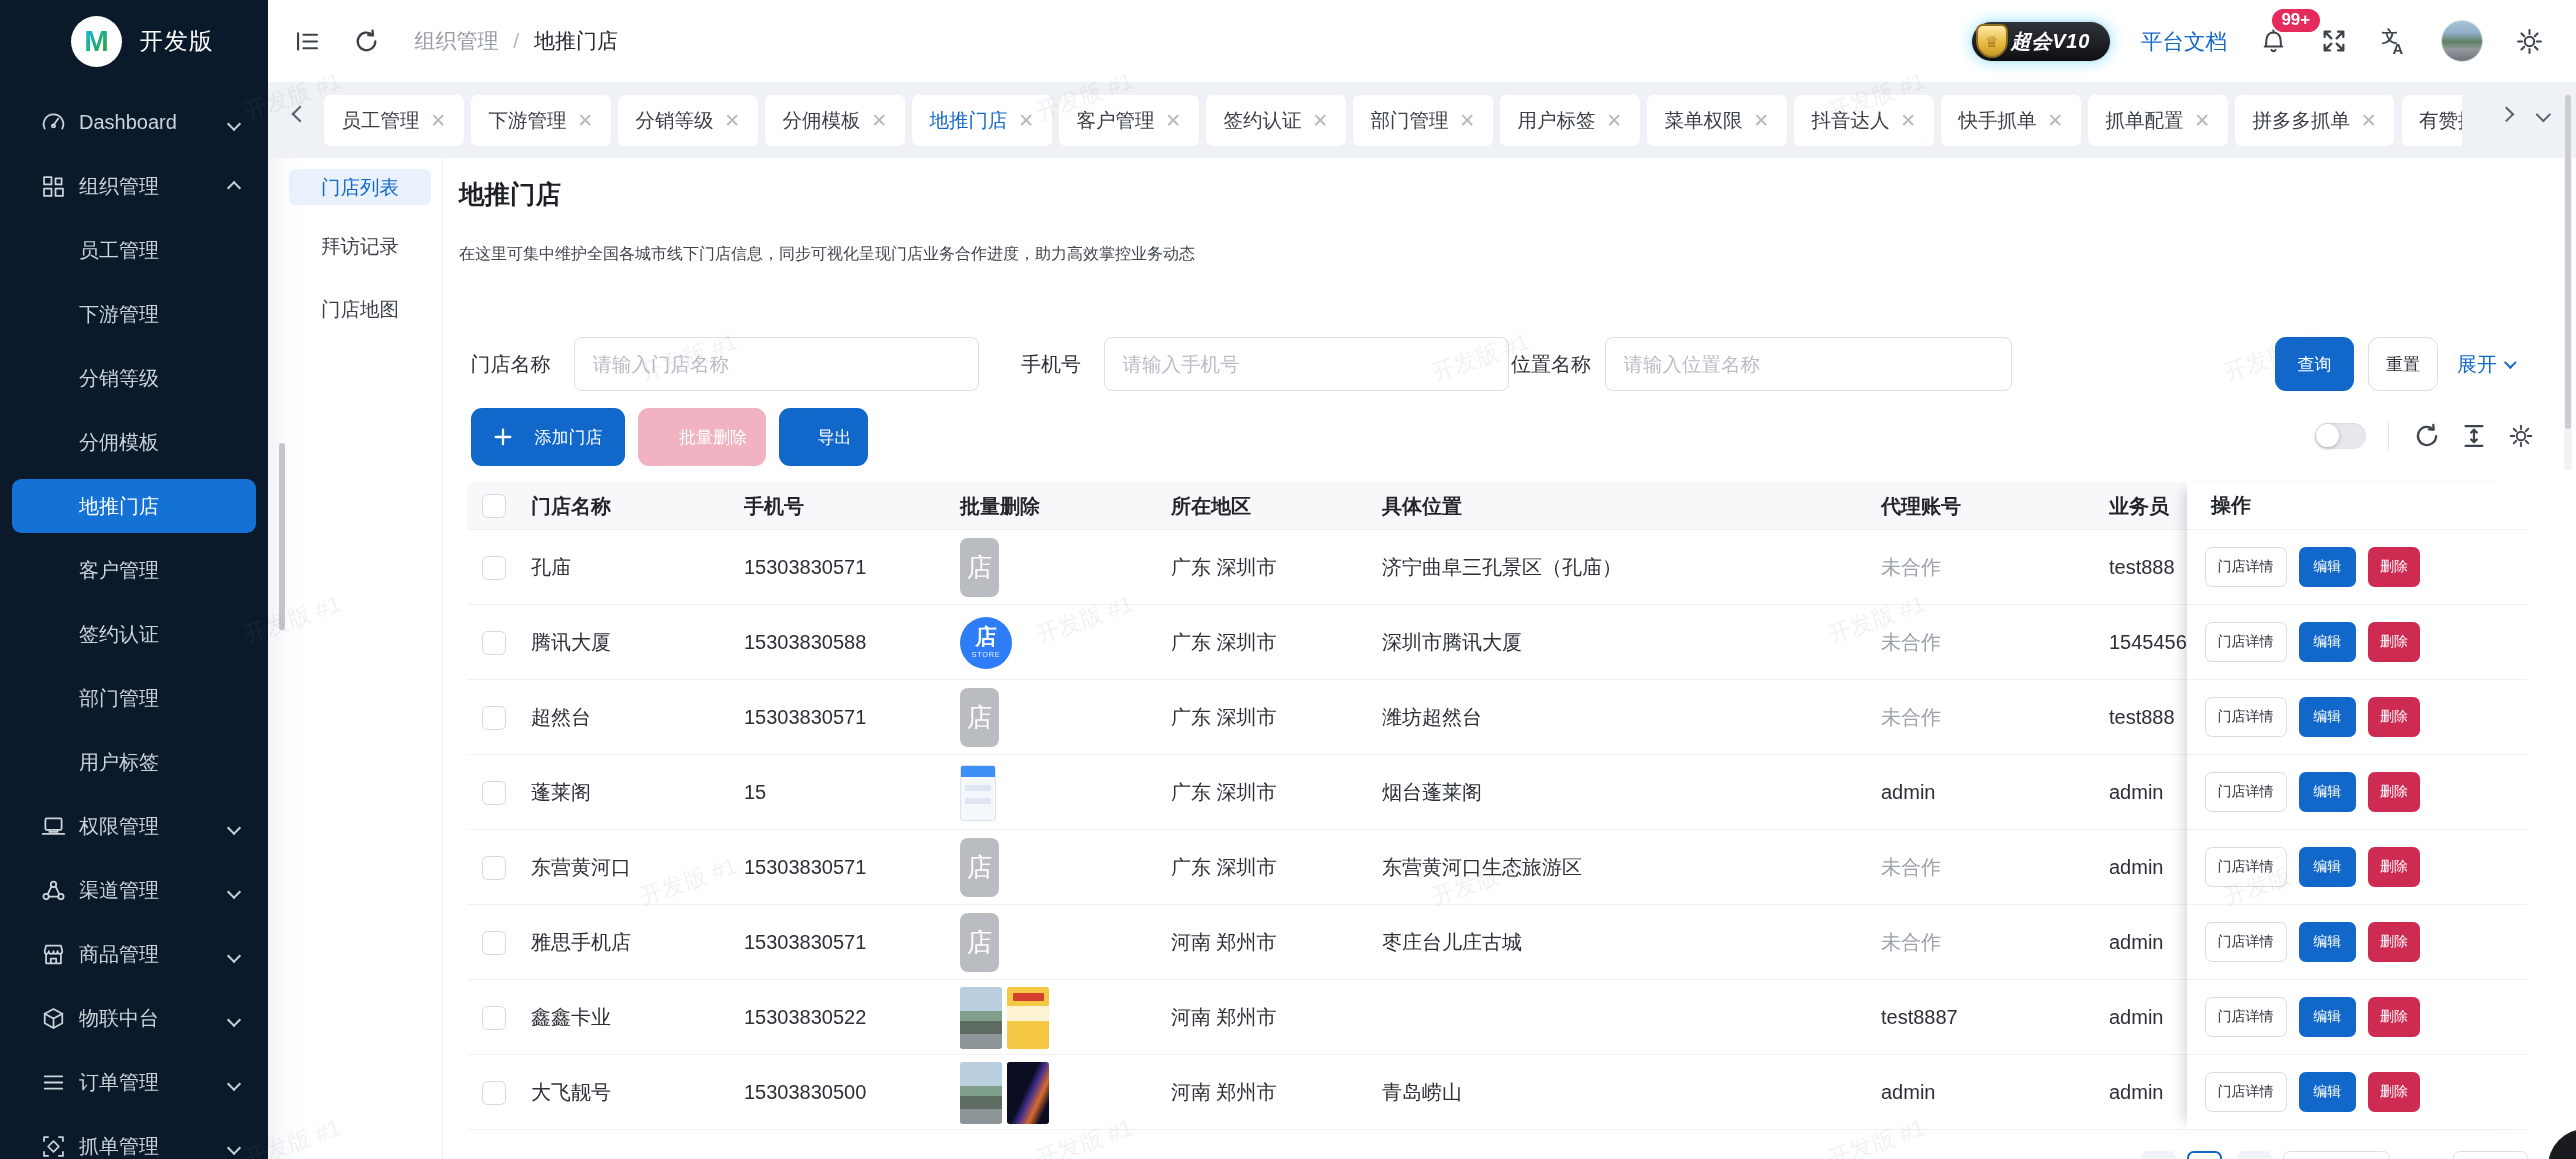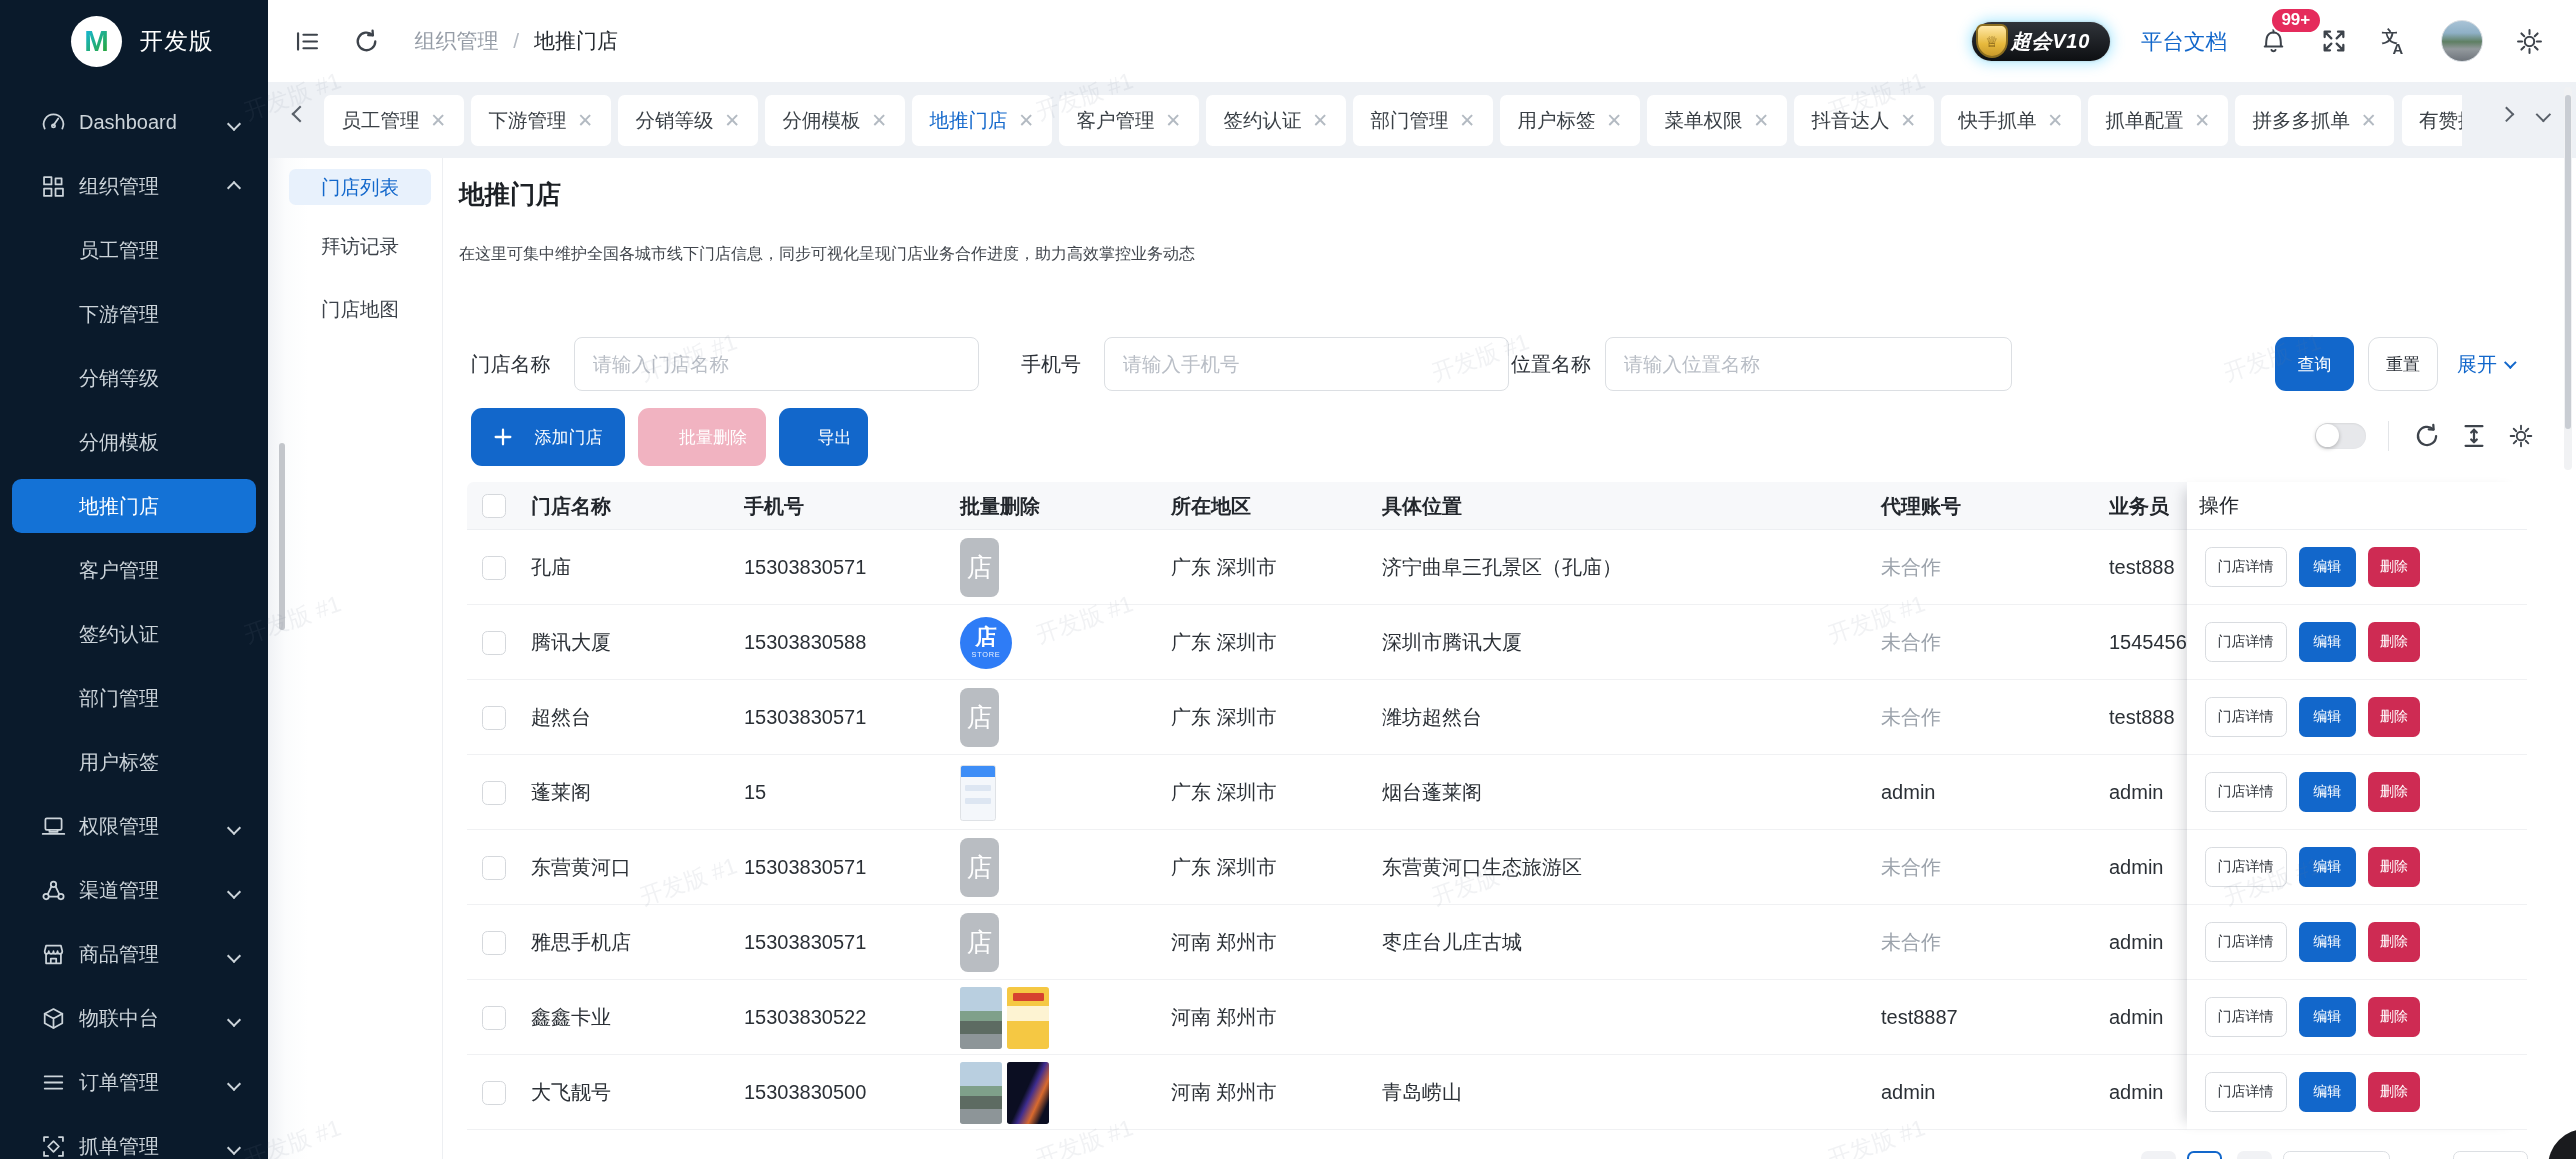--- a/index.html
+++ b/index.html
@@ -103,21 +103,21 @@
   .shot:before{content:"";position:absolute;left:4px;top:19px;right:4px;height:6.7px;background:#dde6f2;border-radius:1.3px;}
   .shot:after{content:"";position:absolute;left:4px;top:32px;right:4px;height:6.7px;background:#dde6f2;border-radius:1.3px;}
   .ph{width:42px;height:62px;border-radius:2.7px;}
   .ph.road{background:linear-gradient(180deg,#b9cfe0 0 38%,#7fa08a 38% 55%,#5d6b62 55% 75%,#8d9598 75% 100%);}
   .ph.flyer{background:linear-gradient(180deg,#f5c843 0 30%,#fdf3d2 30% 55%,#f5c843 55% 100%);position:relative;}
   .ph.flyer:before{content:"";position:absolute;left:5.4px;top:6.7px;right:5.4px;height:8px;background:#d6412f;border-radius:1.3px;}
   .ph.night{background:linear-gradient(115deg,#0b0e22 0 45%,#3f2d8f 55%,#d96a2e 70%,#0b0e22 85%);}
   .photos{display:flex;gap:5.4px;align-items:center;}
   
   .ops-col{position:absolute;left:1720px;top:0;width:340px;background:#fff;box-shadow:-10.7px 0 12px -8px rgba(20,30,45,.18);z-index:10;}
-  .ops-head{height:48px;display:flex;align-items:center;padding-left:12px;font-size:20px;font-weight:normal;color:#22262c;border-bottom:1.3px solid #edeff2;background:#fff;border-radius:0 6.7px 0 0;}
+  .ops-head{height:48px;display:flex;align-items:center;padding-left:24px;font-size:20px;font-weight:bold;color:#22262c;border-bottom:1.3px solid #edeff2;background:#fff;border-radius:0 6.7px 0 0;}
   .ops-row{height:75px;display:flex;align-items:center;gap:12px;padding-left:17.5px;border-bottom:1.3px solid #f0f1f3;}
   .ops-btn{height:40px;display:flex;align-items:center;justify-content:center;border-radius:6.7px;font-size:14px;cursor:pointer;white-space:nowrap;}
   .ops-btn.detail{border:1.3px solid #d9dce0;background:#fff;color:#2c3138;padding:0 12px;}
   .ops-btn.edit{background:var(--primary);color:#fff;padding:0 14.8px;}
   .ops-btn.del{background:var(--danger);color:#fff;padding:0 12px;}
   
   .pag{position:absolute;top:993px;height:38px;display:flex;align-items:center;font-size:18px;color:#595f66;}
   .pag-box{height:35px;border-radius:6.7px;display:flex;align-items:center;justify-content:center;background:#f1f2f5;color:#6b7178;cursor:pointer;}
   .pag-box.page{background:#fff;border:2px solid var(--primary);color:var(--primary);}
   .pag-box.white{background:#fff;border:1.3px solid #dcdfe3;}

